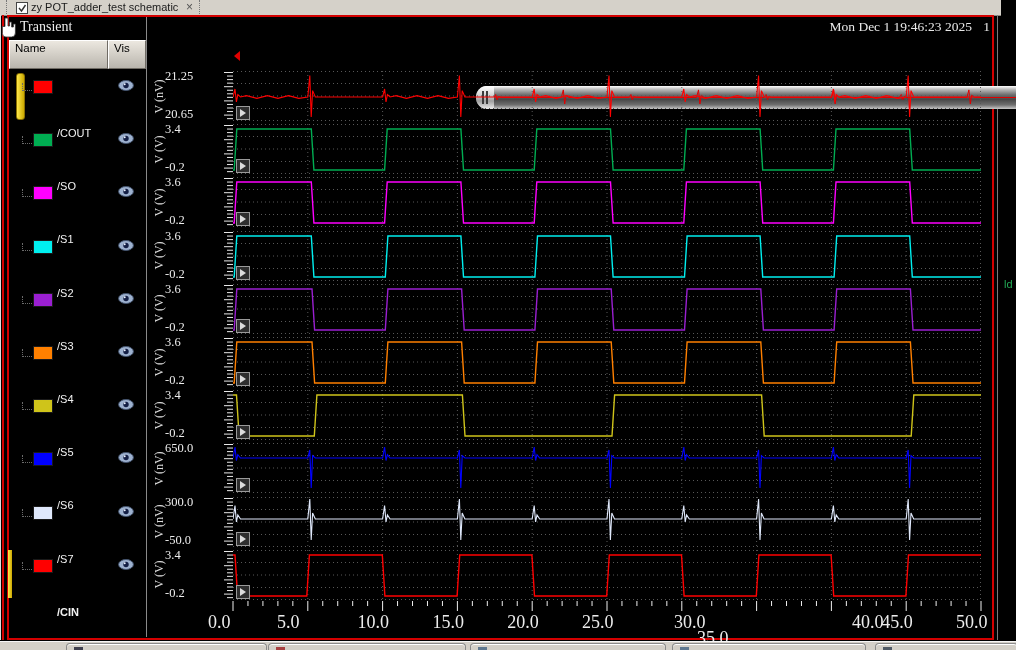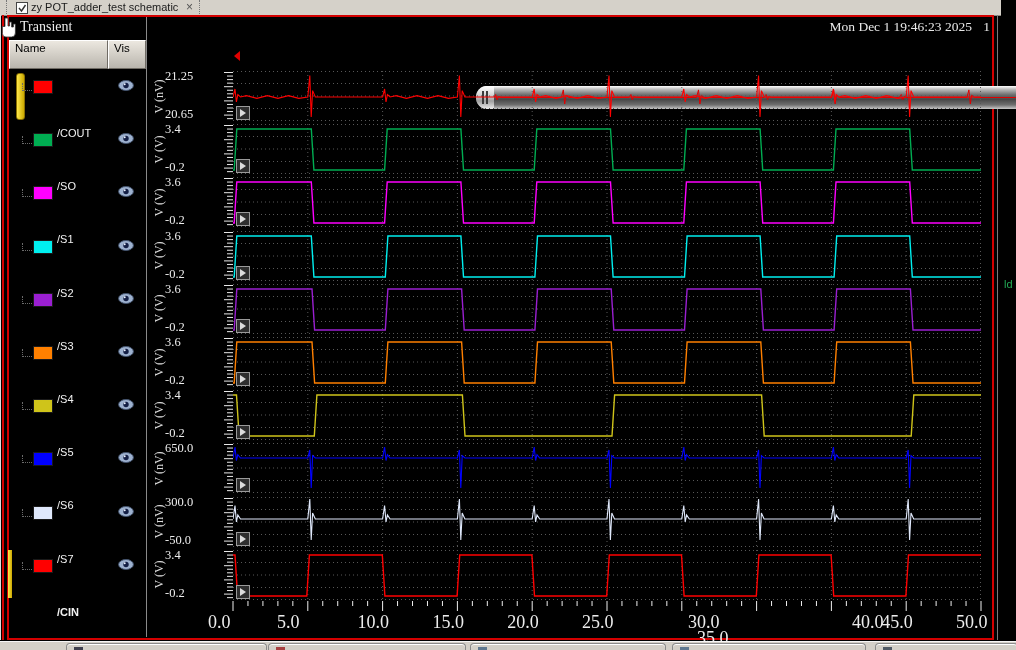--- a/index.html
+++ b/index.html
@@ -676,21 +676,21 @@
       <line x1="742.0400000000001" y1="0" x2="742.0400000000001" y2="5" stroke="#efefef" stroke-width="1"></line>
       <line x1="757" y1="0" x2="757" y2="10" stroke="#efefef" stroke-width="1"></line>
     </svg>
   <div id="xlabels">
       <div class="xticklabel serif abs" style="left: 208px;">0.0</div>
       <div class="xticklabel serif abs" style="left: 277px;">5.0</div>
       <div class="xticklabel serif abs" style="left: 357.6px;">10.0</div>
       <div class="xticklabel serif abs" style="left: 432.4px;">15.0</div>
       <div class="xticklabel serif abs" style="left: 507.2px;">20.0</div>
       <div class="xticklabel serif abs" style="left: 582px;">25.0</div>
-      <div class="xticklabel serif abs" style="left: 688px;">30.0</div>
+      <div class="xticklabel serif abs" style="left: 674px;">30.0</div>
       <div class="xticklabel serif abs" style="left: 697px; margin-top: 16px;">35.0</div>
       <div class="xticklabel serif abs" style="left: 852px;">40.0</div>
       <div class="xticklabel serif abs" style="left: 881.2px;">45.0</div>
       <div class="xticklabel serif abs" style="left: 956px;">50.0</div>
     </div>
 
   <div class="abs" id="bg-fragment">ld</div>
 
   <div class="abs" id="taskbar"></div>
   <div id="taskbtns">

